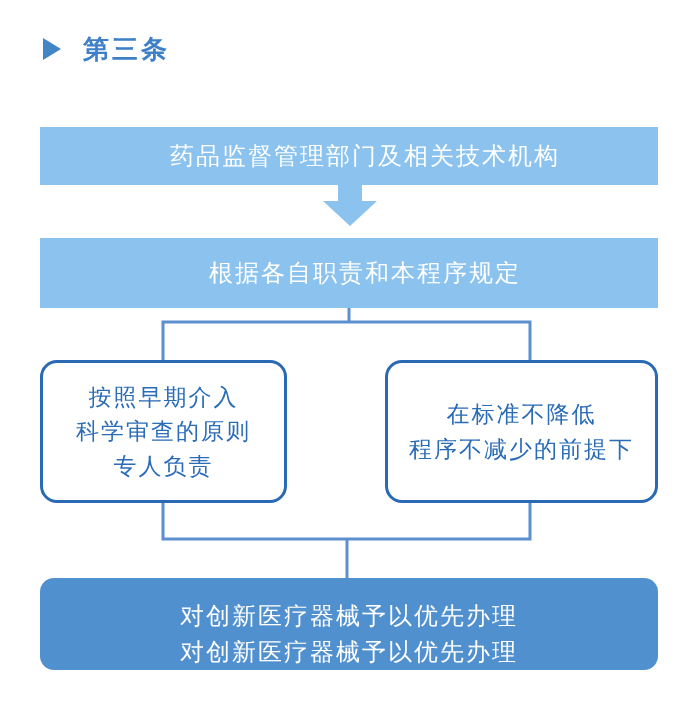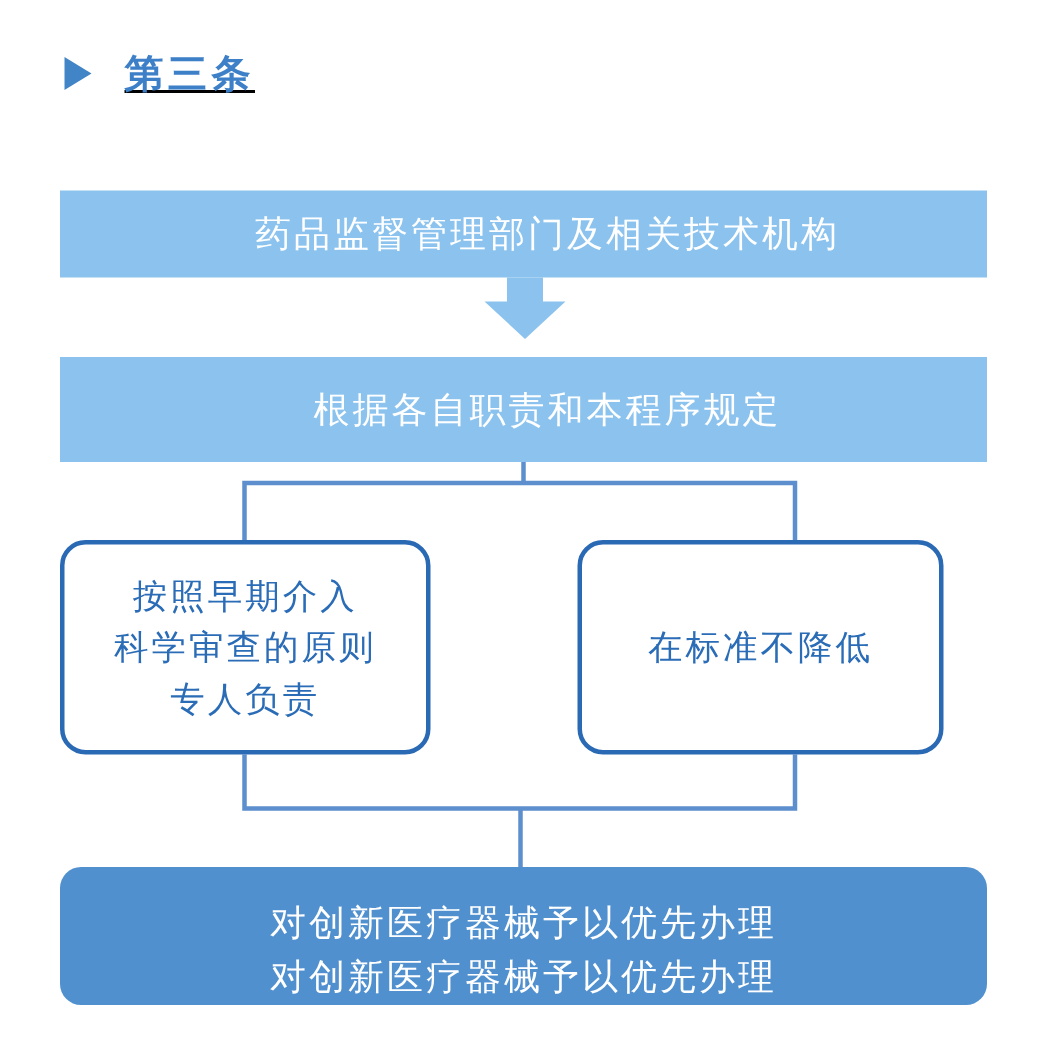--- a/index.html
+++ b/index.html
@@ -10,21 +10,21 @@
     position: relative;
     overflow: hidden;
   }
   .canvas {
     position: absolute; left: 0; top: 0;
     width: 700px; height: 707px;
   }
   
   .title-row {
     position: absolute; left: 43px; top: 36px;
-    display: flex; align-items: center; text-decoration: underline;
+    display: flex; align-items: center;
   }
   .title-triangle {
     width: 0; height: 0;
     border-top: 11px solid transparent;
     border-bottom: 11px solid transparent;
     border-left: 18px solid #4285c7;
     margin-right: 22px;
   }
   .title-text {
     font-size: 26px;
@@ -62,21 +62,21 @@
     border-radius: 17px;
     color: #2b6cb7;
     display: flex; flex-direction: column;
     align-items: center; justify-content: center;
     font-size: 23px;
     line-height: 1.5;
     letter-spacing: 2px;
     text-align: center;
   }
   .outline-node.left  { left: 40px;  width: 247px; }
-  .outline-node.right { left: 385px; width: 244px; text-align: center; }
+  .outline-node.right { left: 385px; width: 273px; text-align: center; }
   
   .bottom-node {
     position: absolute;
     left: 40px; top: 578px;
     width: 618px; height: 92px;
     background: #5190ce;
     border-radius: 14px;
     color: #ffffff;
     display: flex; flex-direction: column;
     align-items: center; justify-content: flex-end;
@@ -118,20 +118,21 @@
   </div>
 
   <div class="outline-node left">
     <span>按照早期介入</span>
     <span>科学审查的原则</span>
     <span>专人负责</span>
   </div>
 
   <div class="outline-node right">
     <span>在标准不降低</span>
+    <span>程序不减少的前提下</span>
   </div>
 
   <div class="bottom-node">
     <span>对创新医疗器械予以优先办理</span>
     <span>对创新医疗器械予以优先办理</span>
   </div>
 
 </div>
 
 </body></html>

